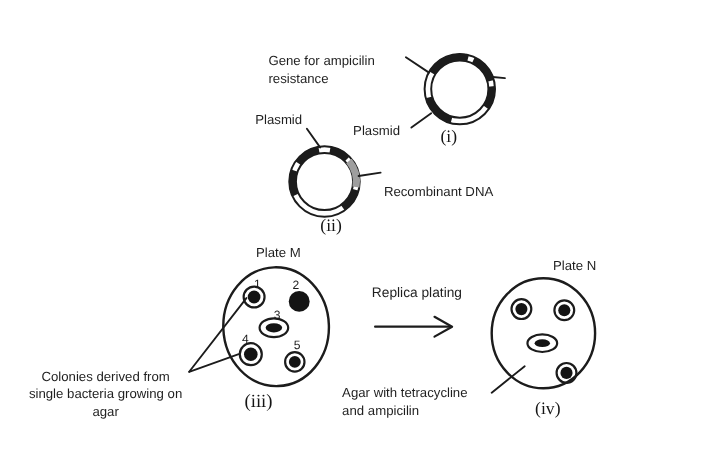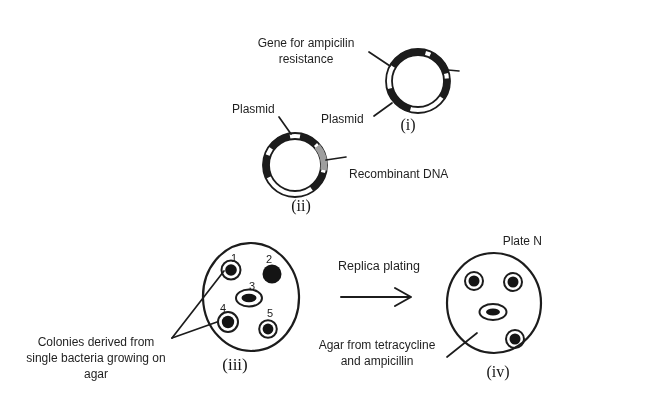--- a/index.html
+++ b/index.html
@@ -2,21 +2,21 @@
 <html><head>
 <meta charset="utf-8">
 <style>
   html,body{margin:0;padding:0;background:#ffffff;}
   .stage{
     position:relative;width:652px;height:412px;background:#ffffff;
     font-family:"Liberation Sans","DejaVu Sans",sans-serif;color:#1f1f1f;overflow:hidden;
   }
   .stage svg{position:absolute;left:0;top:0;}
   .lbl{position:absolute;font-size:12px;line-height:1.32;color:#1f1f1f;}
-  .lbl.right{text-align:center;}
+  .lbl.right{text-align:left;margin-top:12px;}
   .lbl.center{text-align:center;}
   .numeral{
     position:absolute;text-align:center;
     font-family:"Liberation Serif","DejaVu Serif",serif;font-size:16px;color:#151515;
   }
   
   .thin{fill:none;stroke:#1c1c1c;stroke-width:1.8;}
   .thick{fill:none;stroke:#1c1c1c;stroke-width:6.5;stroke-linecap:butt;}
   .graythick{fill:none;stroke:#9e9e9e;stroke-width:6.5;stroke-linecap:butt;}
   .plate{fill:none;stroke:#1c1c1c;stroke-width:2.2;}
@@ -108,26 +108,27 @@
   <div class="lbl" style="left:232px;top:102px;width:52px;">Plasmid</div>
 
   <div class="lbl" style="left:321px;top:112px;width:52px;">Plasmid</div>
 
   <div class="numeral" style="left:388px;top:116px;width:40px;">(i)</div>
 
   <div class="lbl" style="left:349px;top:167px;width:120px;white-space:nowrap;">Recombinant DNA</div>
 
   <div class="numeral" style="left:281px;top:197px;width:40px;">(ii)</div>
 
+  <div class="lbl center" style="left:211px;top:223px;width:84px;">Plate M</div>
 
   <div class="lbl center" style="left:26px;top:300px;width:140px;margin-top:35px;">Colonies derived from single bacteria growing on agar</div>
 
   <div class="numeral" style="left:208px;top:355px;width:54px;font-size:17px;">(iii)</div>
 
   <div class="lbl" style="left:338px;top:258px;width:110px;white-space:nowrap;font-size:12.5px;">Replica plating</div>
 
   <div class="lbl center" style="left:458px;top:234px;width:84px;text-align:right;">Plate N</div>
 
-  <div class="lbl right" style="left:311px;top:338px;width:132px;">Agar from tetracycline and ampicillin</div>
+  <div class="lbl right" style="left:311px;top:338px;width:132px;">Agar with tetracycline and ampicilin</div>
 
   <div class="numeral" style="left:471px;top:363px;width:54px;">(iv)</div>
 
 </div>
 
 </body></html>

